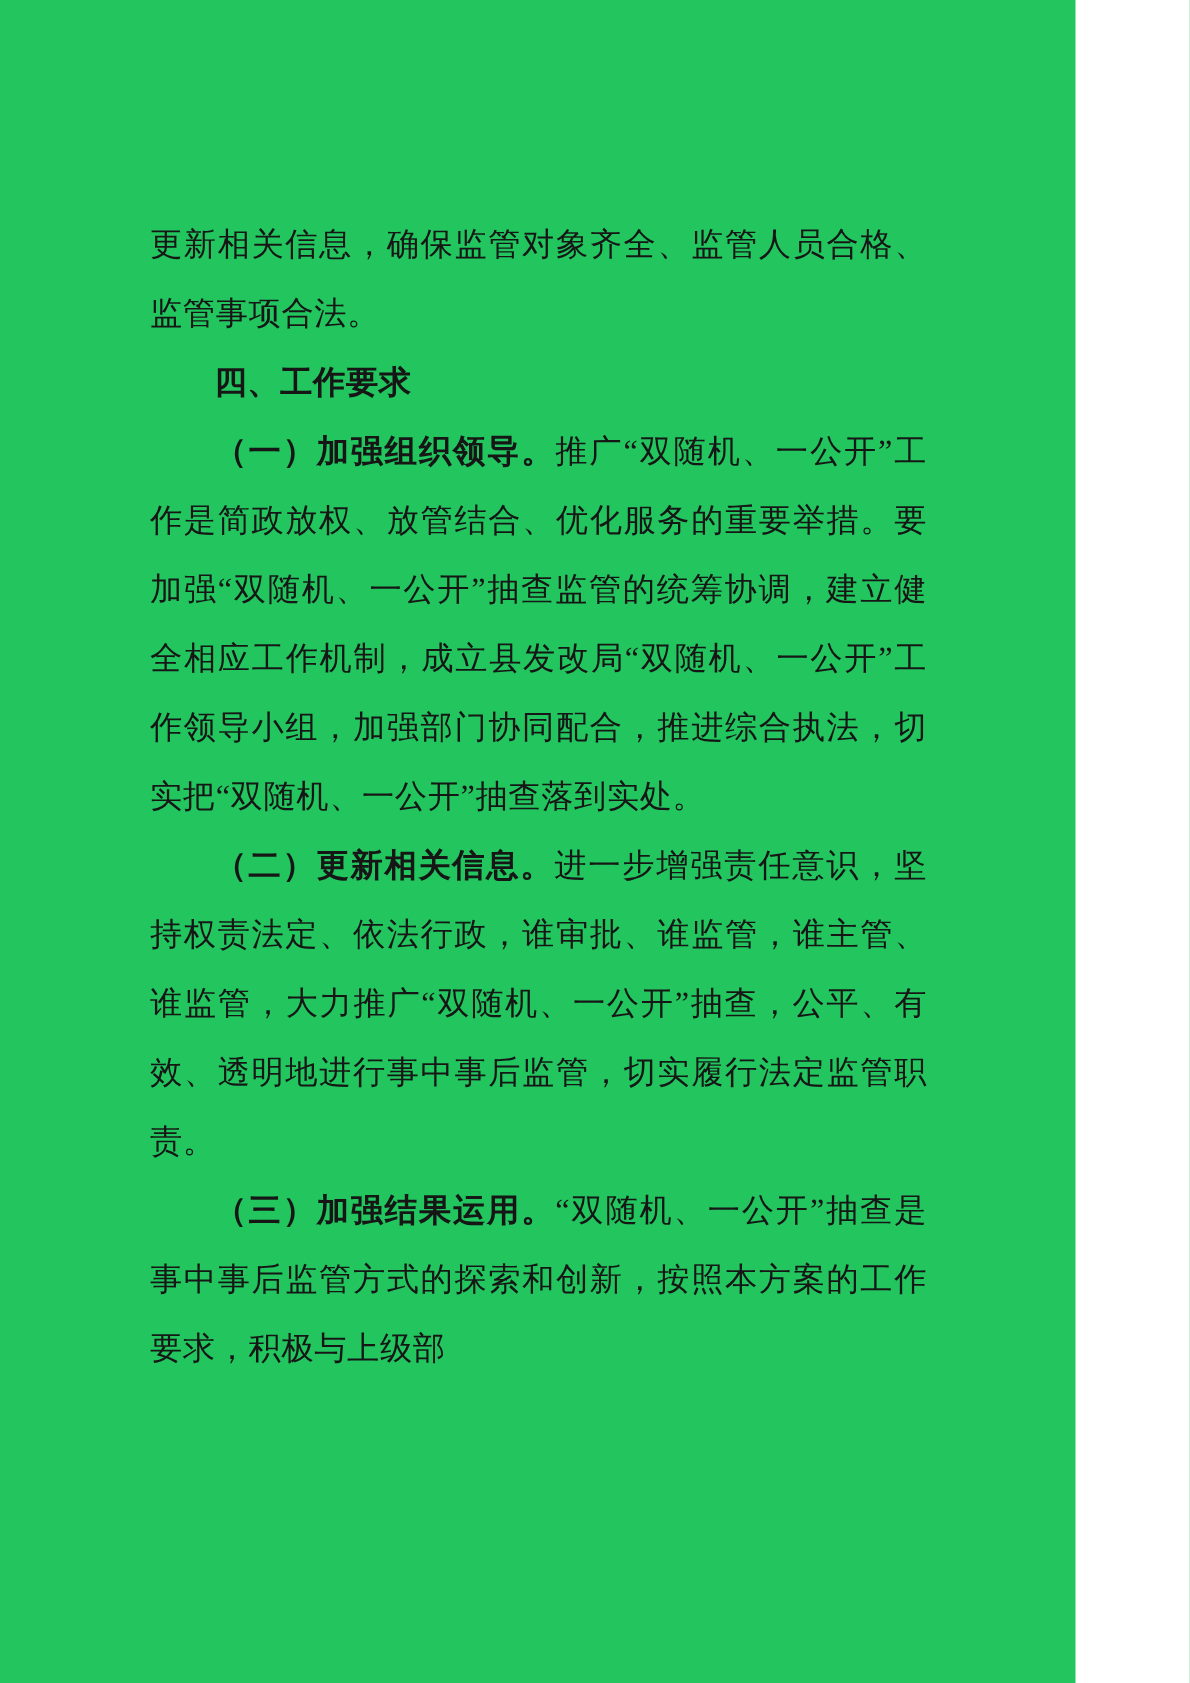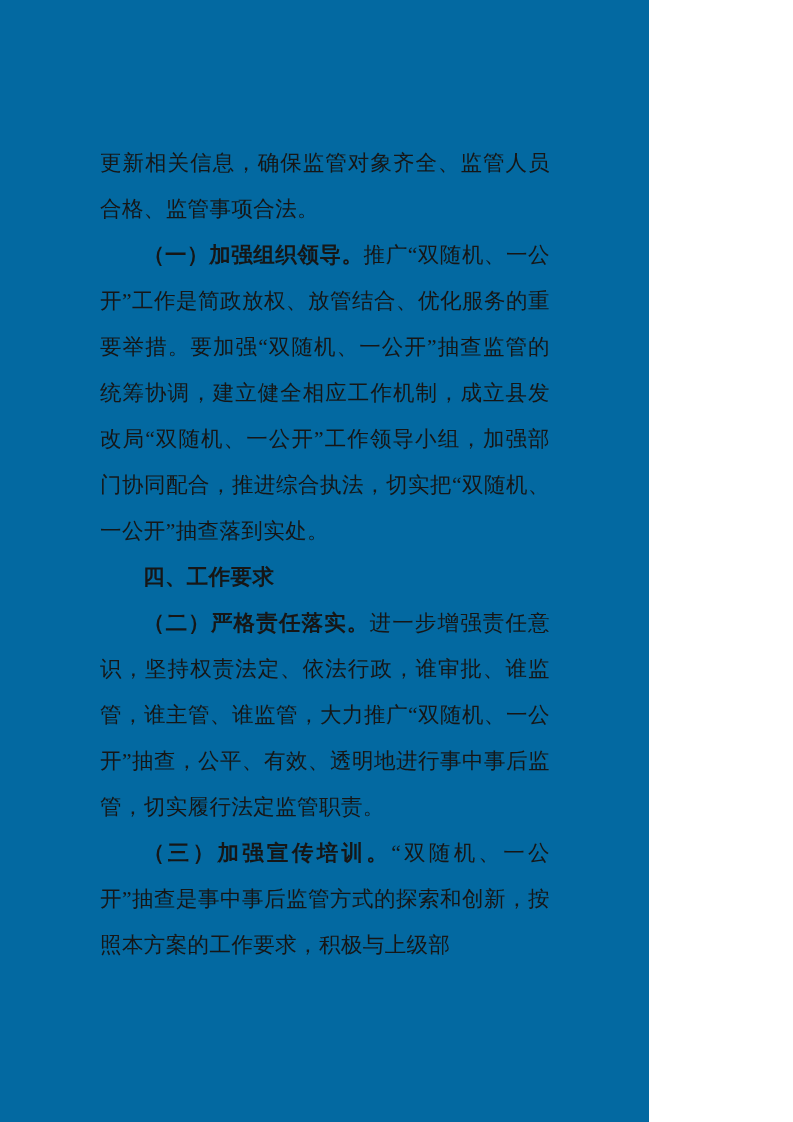--- a/index.html
+++ b/index.html
@@ -8,24 +8,24 @@
     background: #ffffff;
   }
   body {
     width: 793px;
     height: 1122px;
     overflow: hidden;
     font-family: "Liberation Serif", "DejaVu Serif", serif;
   }
   .page {
     box-sizing: border-box;
-    width: 649px;
+    width: 717px;
     height: 1122px;
     padding: 140px 99px 40px 100px;
-    background: #0369a1;
+    background: #22c55e;
   }
   .para {
     margin: 0;
     font-size: 21.5px;
     line-height: 46px;
     color: #161616;
     text-align: justify;
     letter-spacing: 0.4px;
     word-break: break-all;
   }
@@ -40,21 +40,21 @@
   }
 </style>
 </head>
 <body>
 
 <div class="page">
 
   <p class="para"><b class="lead"></b><span class="body-text">更新相关信息，确保监管对象齐全、监管人员合格、监管事项合法。</span></p>
 
 
+  <p class="para indent"><b class="lead">四、工作要求</b><span class="body-text"></span></p>
+
   <p class="para indent"><b class="lead">（一）加强组织领导。</b><span class="body-text">推广“双随机、一公开”工作是简政放权、放管结合、优化服务的重要举措。要加强“双随机、一公开”抽查监管的统筹协调，建立健全相应工作机制，成立县发改局“双随机、一公开”工作领导小组，加强部门协同配合，推进综合执法，切实把“双随机、一公开”抽查落到实处。</span></p>
 
-  <p class="para indent"><b class="lead">四、工作要求</b><span class="body-text"></span></p>
+  <p class="para indent"><b class="lead">（二）更新相关信息。</b><span class="body-text">进一步增强责任意识，坚持权责法定、依法行政，谁审批、谁监管，谁主管、谁监管，大力推广“双随机、一公开”抽查，公平、有效、透明地进行事中事后监管，切实履行法定监管职责。</span></p>
 
-  <p class="para indent"><b class="lead">（二）严格责任落实。</b><span class="body-text">进一步增强责任意识，坚持权责法定、依法行政，谁审批、谁监管，谁主管、谁监管，大力推广“双随机、一公开”抽查，公平、有效、透明地进行事中事后监管，切实履行法定监管职责。</span></p>
-
-  <p class="para indent"><b class="lead">（三）加强宣传培训。</b><span class="body-text">“双随机、一公开”抽查是事中事后监管方式的探索和创新，按照本方案的工作要求，积极与上级部</span></p>
+  <p class="para indent"><b class="lead">（三）加强结果运用。</b><span class="body-text">“双随机、一公开”抽查是事中事后监管方式的探索和创新，按照本方案的工作要求，积极与上级部</span></p>
 
 </div>
 
 </body></html>

